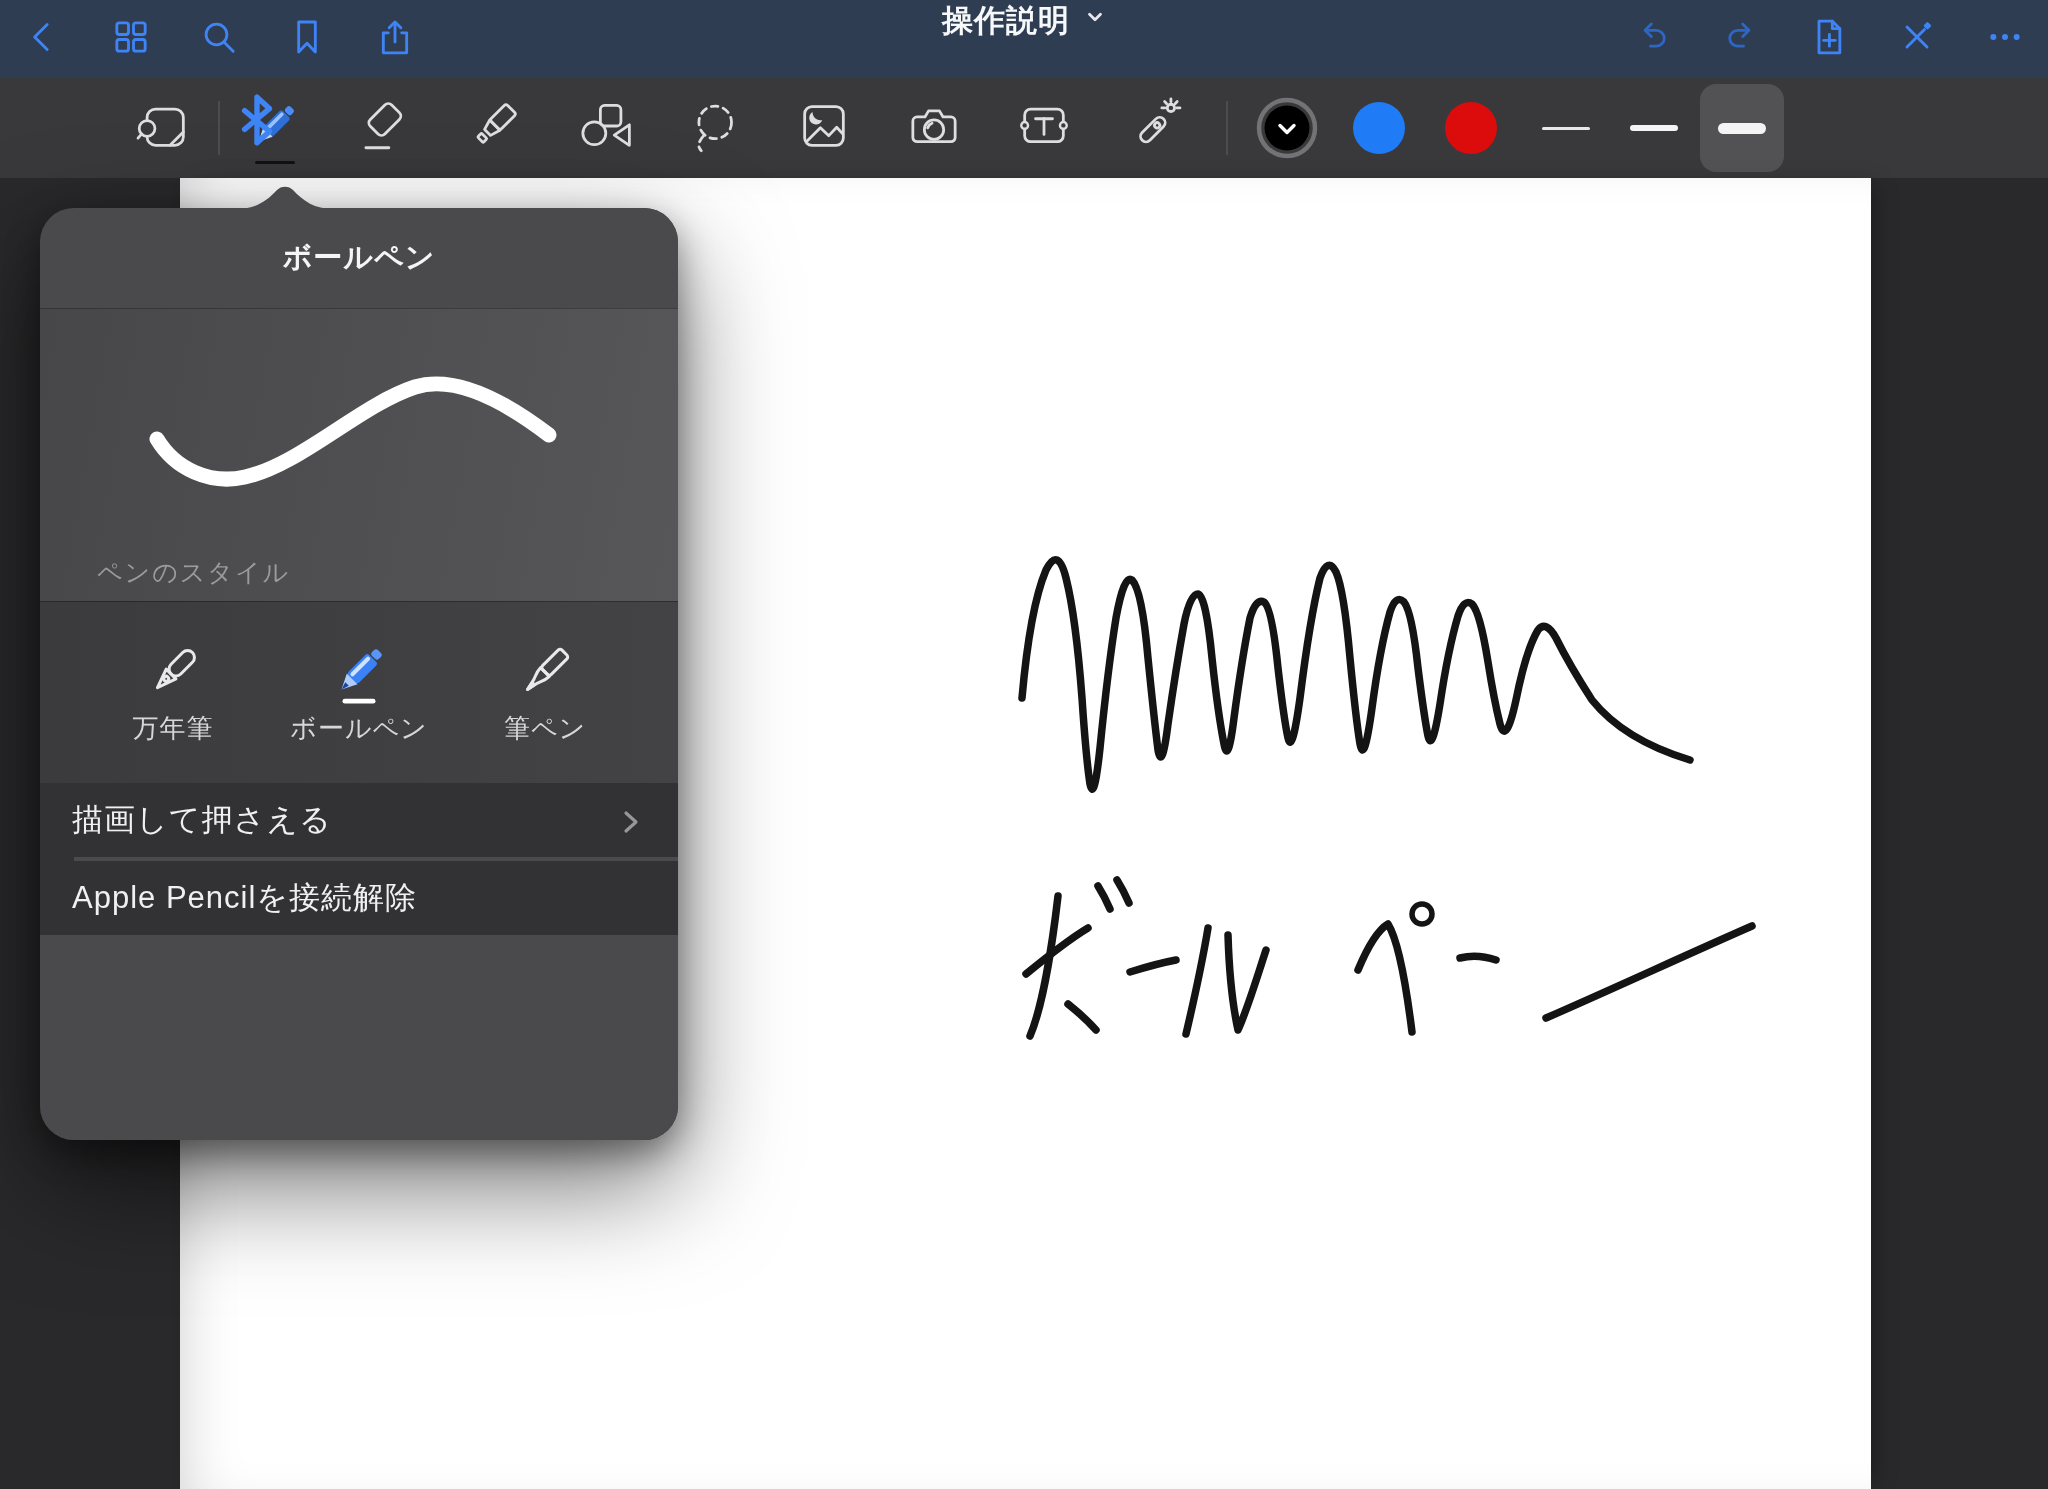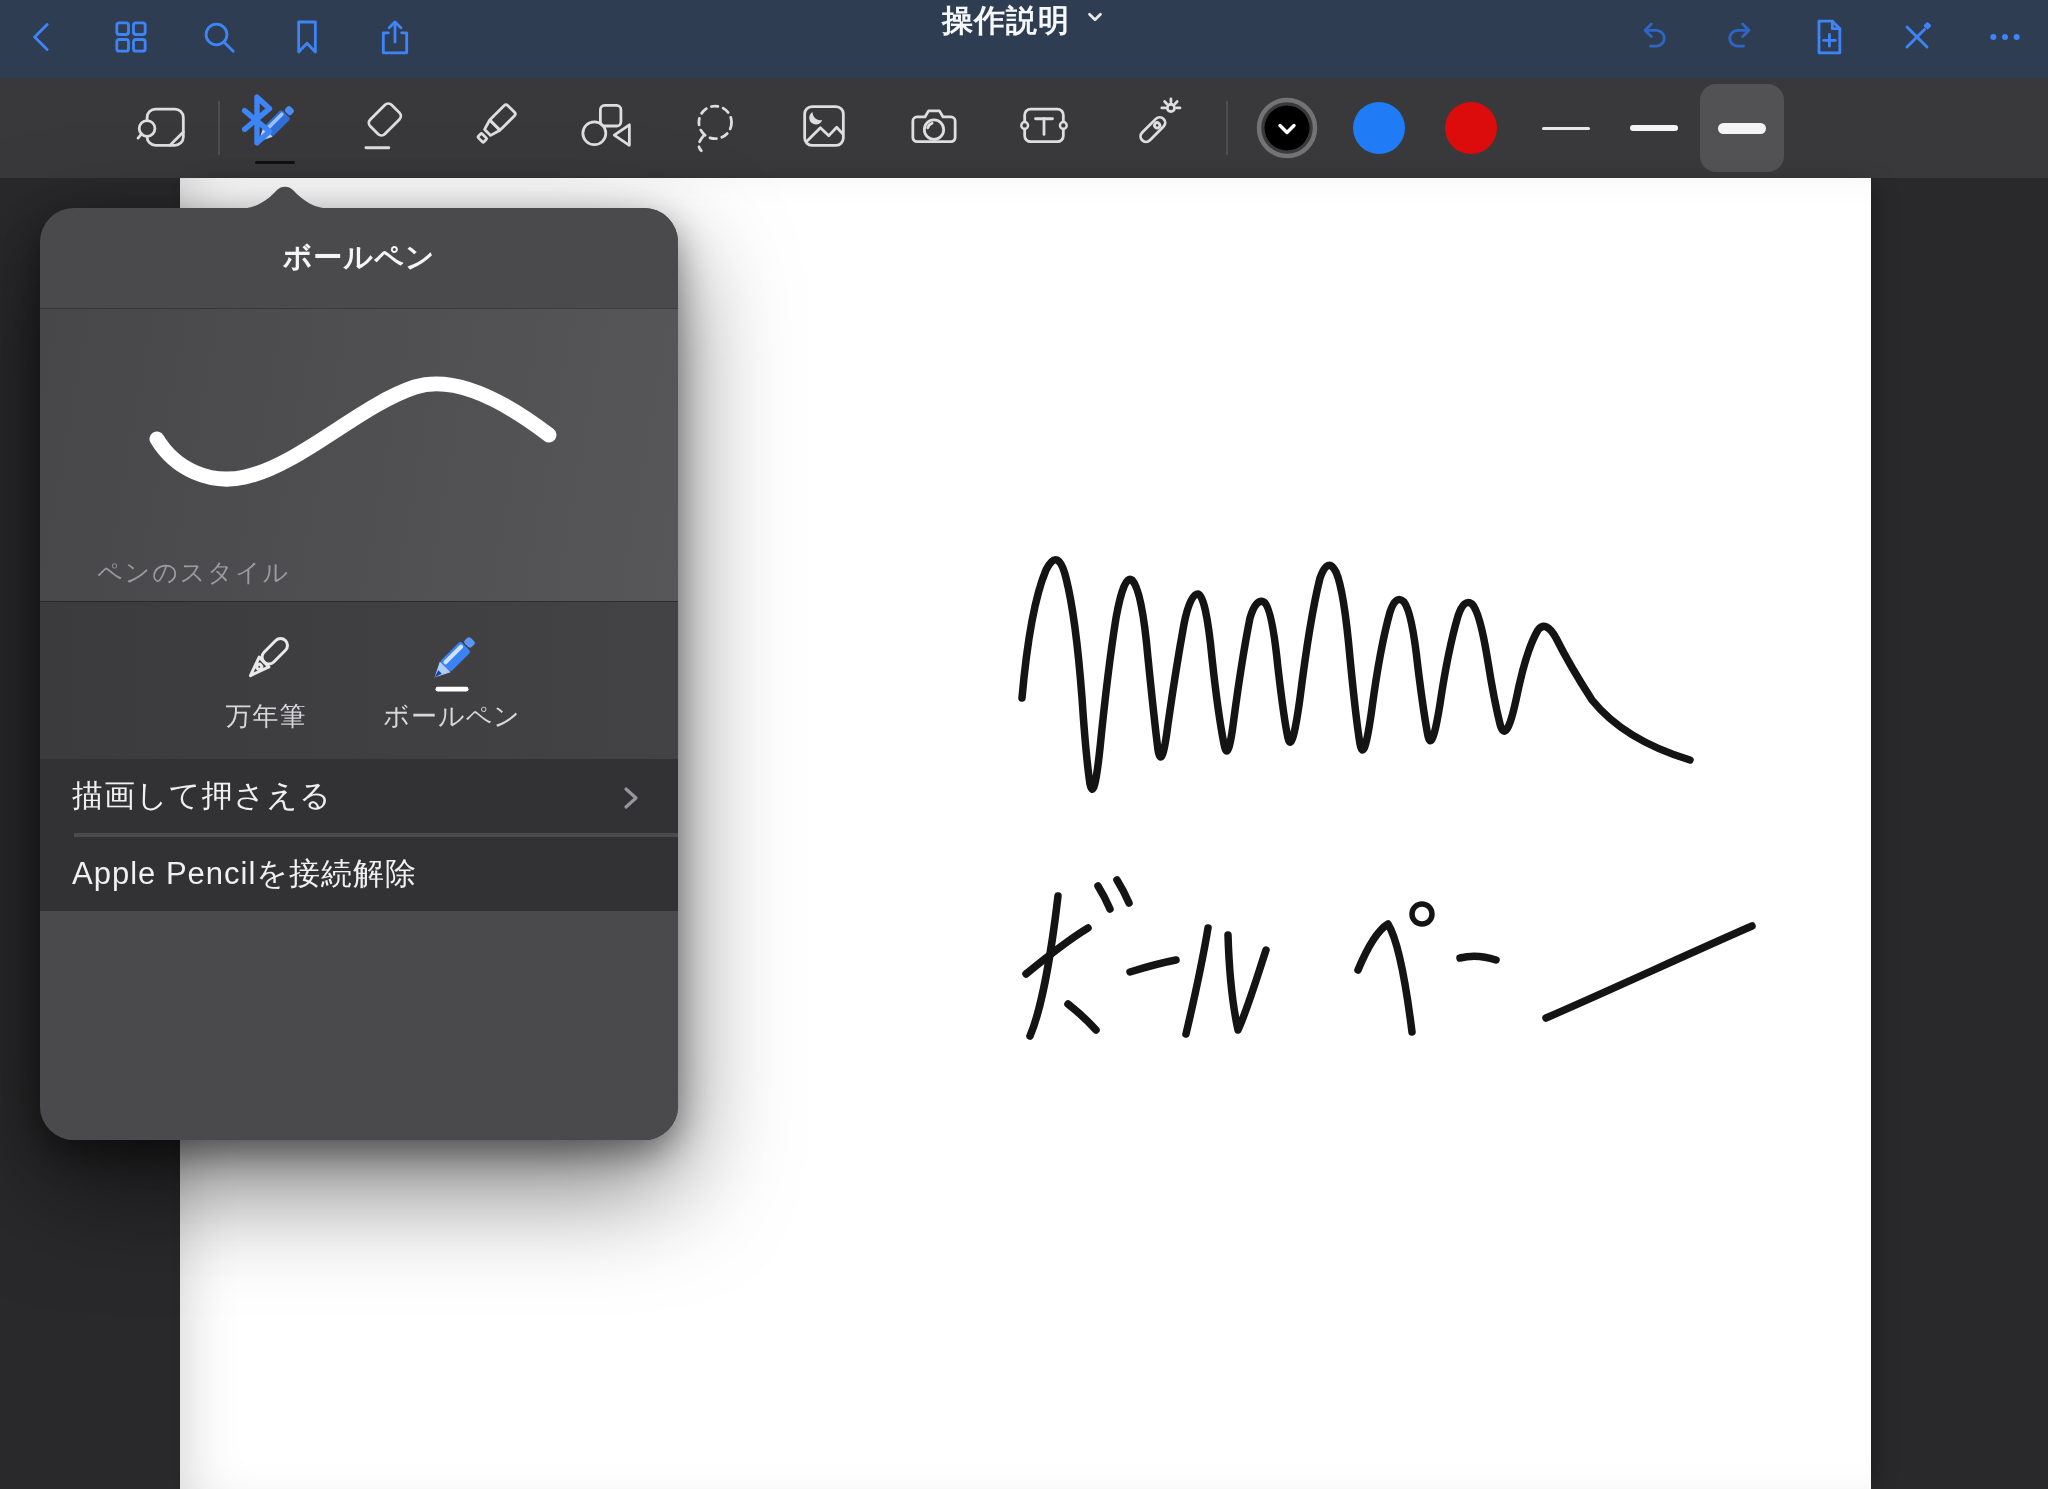--- a/index.html
+++ b/index.html
@@ -47,21 +47,21 @@
            background:#323234;z-index:20;display:flex;flex-direction:column;
            box-shadow:0 45px 110px rgba(0,0,0,.55),0 12px 34px rgba(0,0,0,.4);}
   .popover-arrow{position:absolute;top:-23px;left:197px;width:96px;height:24px;}
   .pp-header{height:100px;flex:none;background:#4a4a4c;border-radius:34px 34px 0 0;
              display:flex;align-items:center;justify-content:center;color:#f5f5f7;font-size:29px;font-weight:700;letter-spacing:1px;}
   .pp-preview{height:292px;flex:none;background:linear-gradient(100deg,#474749,#57575a);
               border-top:1px solid rgba(0,0,0,.28);position:relative;}
   .pp-preview svg{position:absolute;left:0;top:0;}
   .pp-zone-label{position:absolute;left:32px;bottom:12px;color:#9a9a9f;font-size:25px;letter-spacing:2px;margin-left:25px;}
   .pp-styles{height:157px;flex:none;background:linear-gradient(90deg,#3b3b3d,#434345);
-             border-top:1px solid rgba(0,0,0,.30);display:flex;justify-content:center;gap:40px;padding:0 20px;}
+             border-top:1px solid rgba(0,0,0,.30);display:flex;justify-content:center;gap:40px;padding:12px 20px;}
   .style-item{width:146px;display:flex;flex-direction:column;align-items:center;justify-content:center;gap:2px;}
   .style-item svg{width:66px;height:66px;overflow:visible;}
   .style-label{color:#d7d7da;font-size:26px;letter-spacing:1px;}
   .pp-settings-head{height:53px;flex:none;background:linear-gradient(90deg,#414143,#49494b);
                     border-top:1px solid rgba(0,0,0,.22);border-bottom:1px solid rgba(255,255,255,.13);
                     display:flex;align-items:flex-end;padding:0 0 6px 32px;box-sizing:border-box;}
   .pp-settings-head span{color:#96969b;font-size:25px;letter-spacing:2px;}
   .pp-rows{flex:none;background:#323234;}
   .pp-row{height:74px;display:flex;align-items:center;padding:0 34px 0 32px;color:#f0f0f2;font-size:31px;letter-spacing:1px;}
   .pp-row .grow{flex:1;}
@@ -352,20 +352,30 @@
             <rect x="18.5" y="10" width="11" height="21" rx="2" fill="#3b82f6"></rect>
             <rect x="20.3" y="11" width="3" height="19" rx="1.5" fill="#cfe2ff"></rect>
             <polygon points="18.5,31 29.5,31 24,42" fill="#aecdfb"></polygon>
             <polygon points="22.2,36.3 25.8,36.3 24,42" fill="#17479e"></polygon>
           </g>
           <rect x="12" y="43.5" width="24" height="3.4" rx="1.7" fill="#ffffff"></rect>
             </svg></span>
         <div class="style-label">ボールペン</div>
       </div>
 
+      <div class="style-item">
+        <span><svg viewBox="0 0 48 48">
+          <g transform="rotate(45 24 24)" fill="none" stroke="#e9e9eb" stroke-width="2.2" stroke-linecap="round" stroke-linejoin="round">
+            <rect x="19.5" y="4" width="9" height="20" rx="2"></rect>
+            <path d="M19.5 24 h9 c0 4 -1.5 6.5 -2.6 9.5 l-1.9 8.5 -1.9 -8.5 c-1.1 -3 -2.6 -5.5 -2.6 -9.5 z"></path>
+            <polygon points="22.9,36 25.1,36 24,42" fill="#e9e9eb"></polygon>
+          </g>
+            </svg></span>
+        <div class="style-label">筆ペン</div>
+      </div>
     </div>
 
 
     <div class="pp-rows">
       <div class="pp-row">
         <span>描画して押さえる</span>
         <span class="grow"></span>
         <span class="chev-right"><svg viewBox="0 0 26 26" width="26" height="26">
               <polyline points="8,4 18,13 8,22" fill="none" stroke="#96969b" stroke-width="3.2" stroke-linecap="round" stroke-linejoin="round"></polyline>
             </svg></span>

